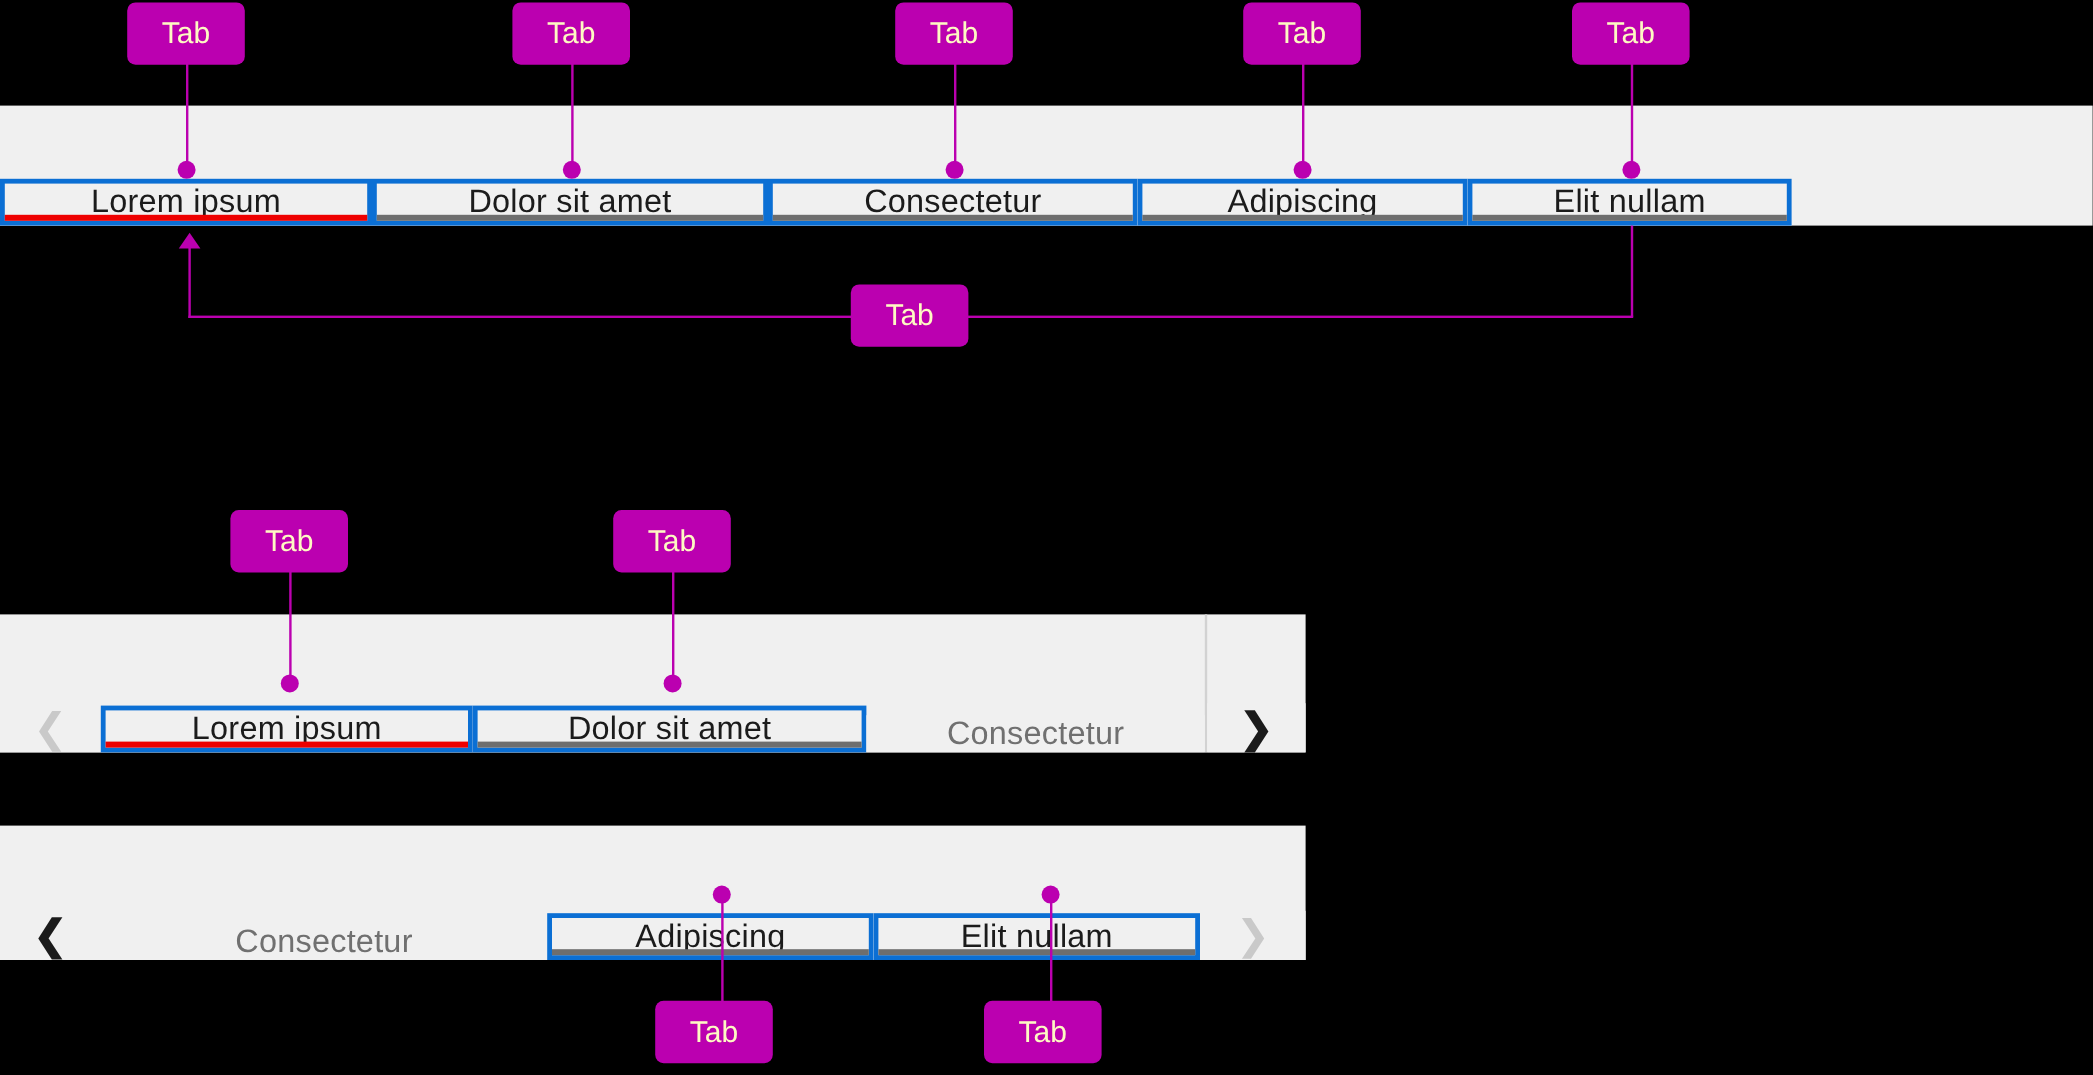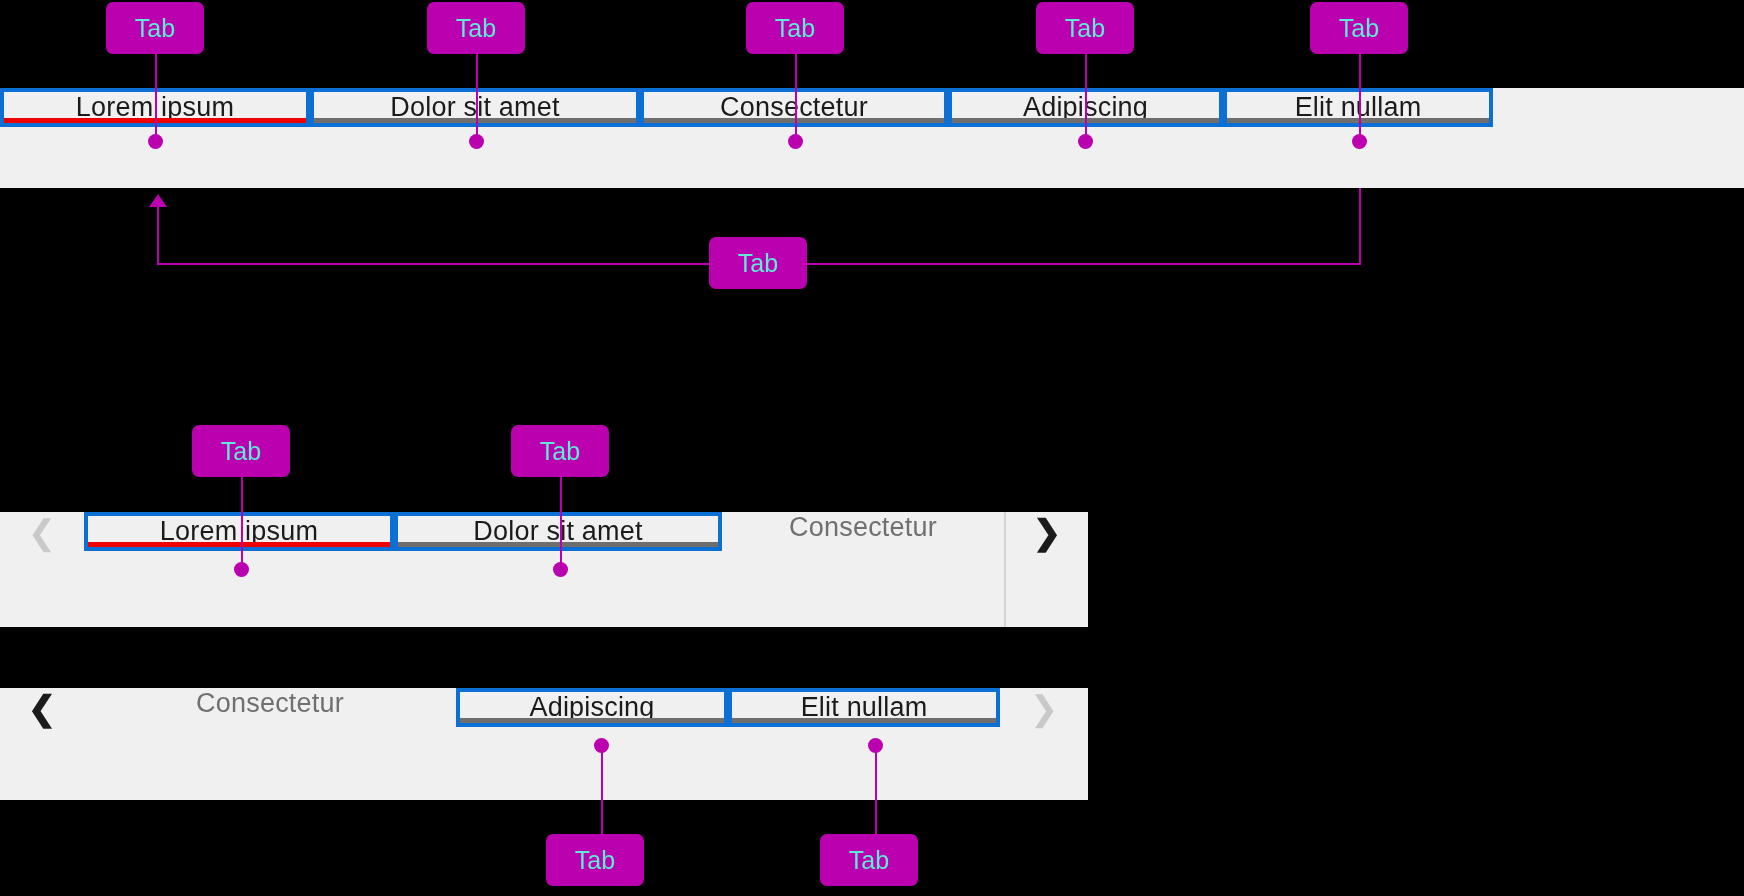--- a/index.html
+++ b/index.html
@@ -9,21 +9,21 @@
     font-family: "Liberation Sans", sans-serif;
     overflow: hidden;
   }
   #stage { position: relative; width: 1744px; height: 896px; }
 
   
   .strip {
     position: absolute;
     background: #f0f0f0;
     display: flex;
-    align-items: flex-start;
+    align-items: flex-end;
   }
   .tab {
     position: relative;
     display: flex;
     align-items: center;
     justify-content: center;
     background: #f0f0f0;
     font-size: 27px;
     color: #1b1b1b;
     letter-spacing: .2px;
@@ -57,21 +57,21 @@
     color: #1b1b1b;
     user-select: none;
   }
   .chev.disabled { color: #c9c9c9; font-weight: normal; }
   .sep { width: 2px; background: #d2d2d2; align-self: stretch; }
 
   
   .anno {
     position: absolute;
     background: #bb00b0;
-    color: #5eead4;
+    color: #fef9c3;
     border-radius: 7px;
     font-size: 25px;
     display: flex;
     align-items: center;
     justify-content: center;
     z-index: 40;
   }
   .vline {
     position: absolute;
     width: 2px;

